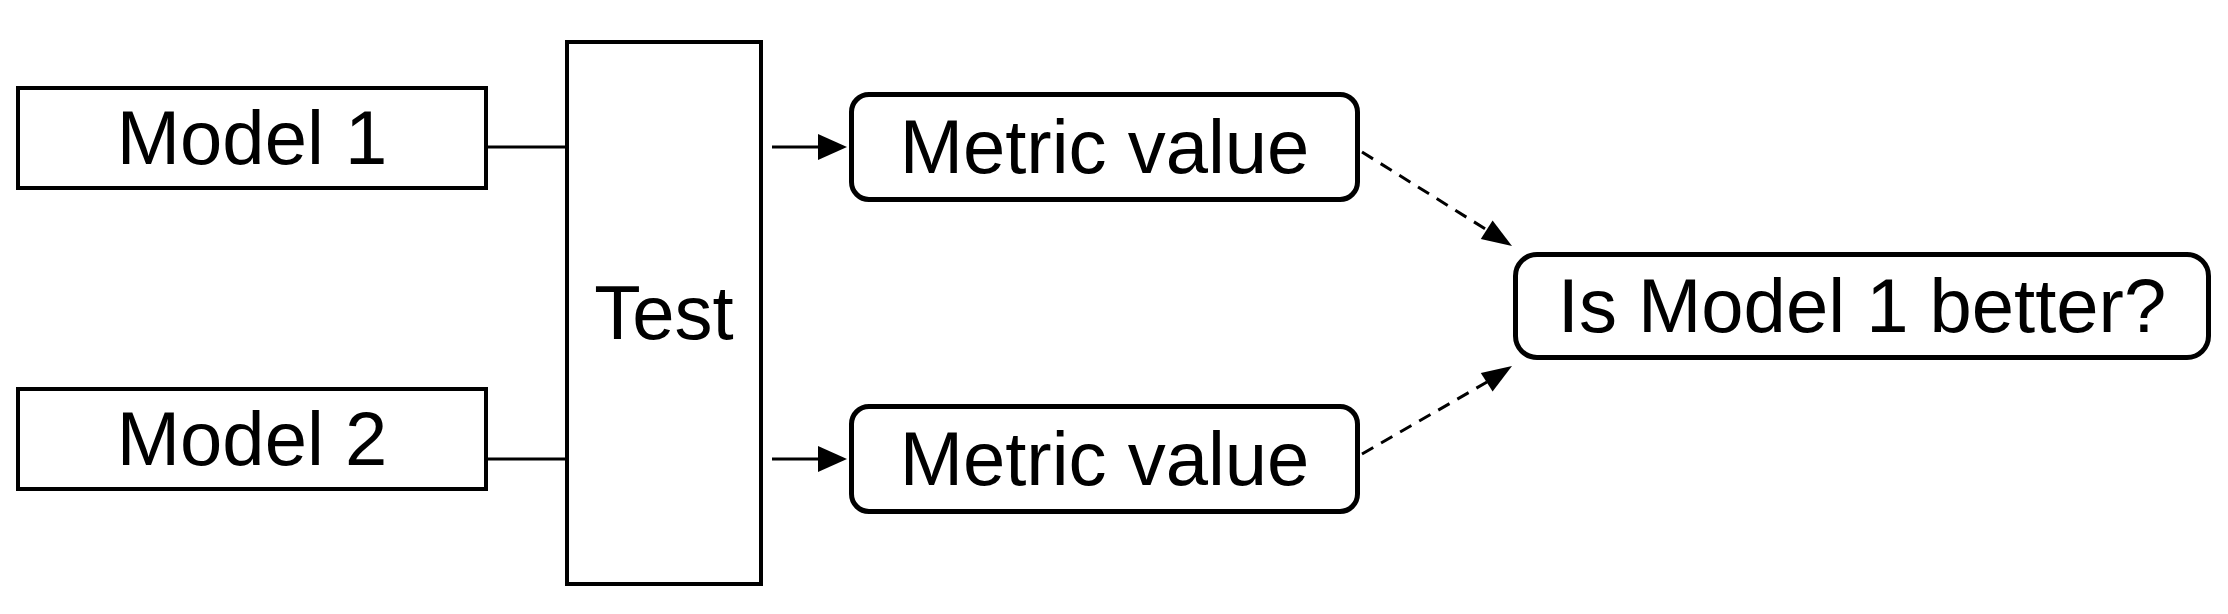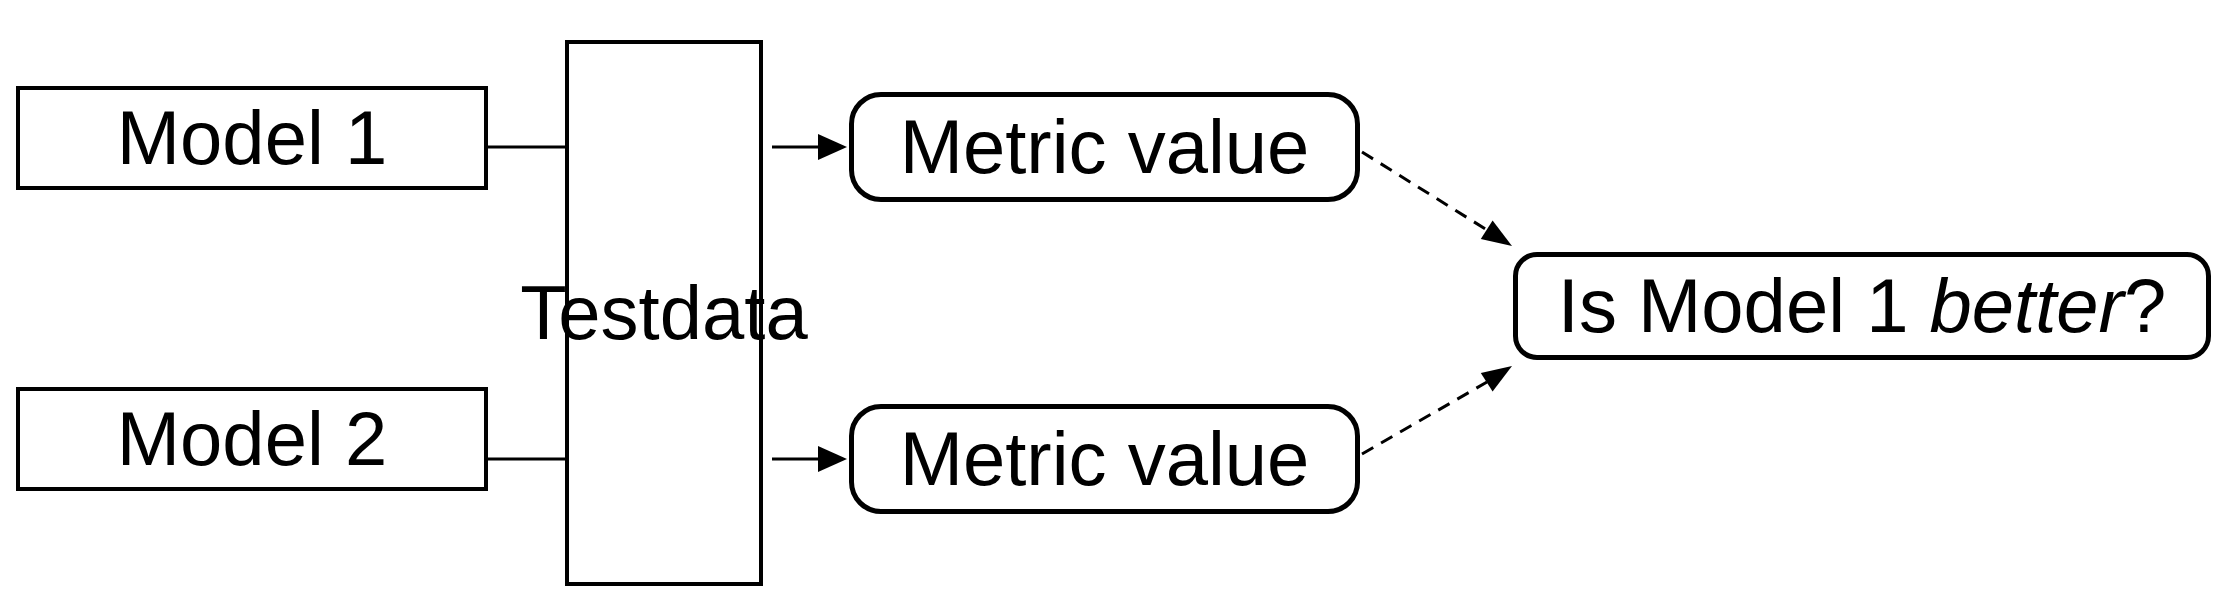--- a/index.html
+++ b/index.html
@@ -46,24 +46,23 @@
     font-size: 76px;
     line-height: 1.26;
     white-space: nowrap;
   }
   .rect-node {
     border: 4px solid var(--stroke-color, #000000);
     border-radius: 0;
   }
   .round-node {
     border: 5px solid var(--stroke-color, #000000);
-    border-radius: 32px;
+    border-radius: 20px;
   }
   .node .em {
-    font-style: italic;
   }
   #model1-node  { left: 16px;   top: 86px;  width: 472px; height: 104px; }
   #model2-node  { left: 16px;   top: 387px; width: 472px; height: 104px; }
   #testdata-node{ left: 565px;  top: 40px;  width: 198px; height: 546px;
                   flex-direction: row; }
   #metric1-node { left: 849px;  top: 92px;  width: 511px; height: 110px; }
   #metric2-node { left: 849px;  top: 404px; width: 511px; height: 110px; }
   #question-node{ left: 1513px; top: 252px; width: 698px; height: 108px;
                   border-radius: 24px; }
 </style>
@@ -94,21 +93,20 @@
   <div class="node rect-node" id="model1-node">
     <span>Model 1</span>
   </div>
 
   <div class="node rect-node" id="model2-node">
     <span>Model 2</span>
   </div>
 
   <div class="node rect-node" id="testdata-node">
     <div>Test</div>
-    <div>data</div>
   </div>
 
   <div class="node round-node" id="metric1-node">
     <span>Metric value</span>
   </div>
 
   <div class="node round-node" id="metric2-node">
     <span>Metric value</span>
   </div>
 

